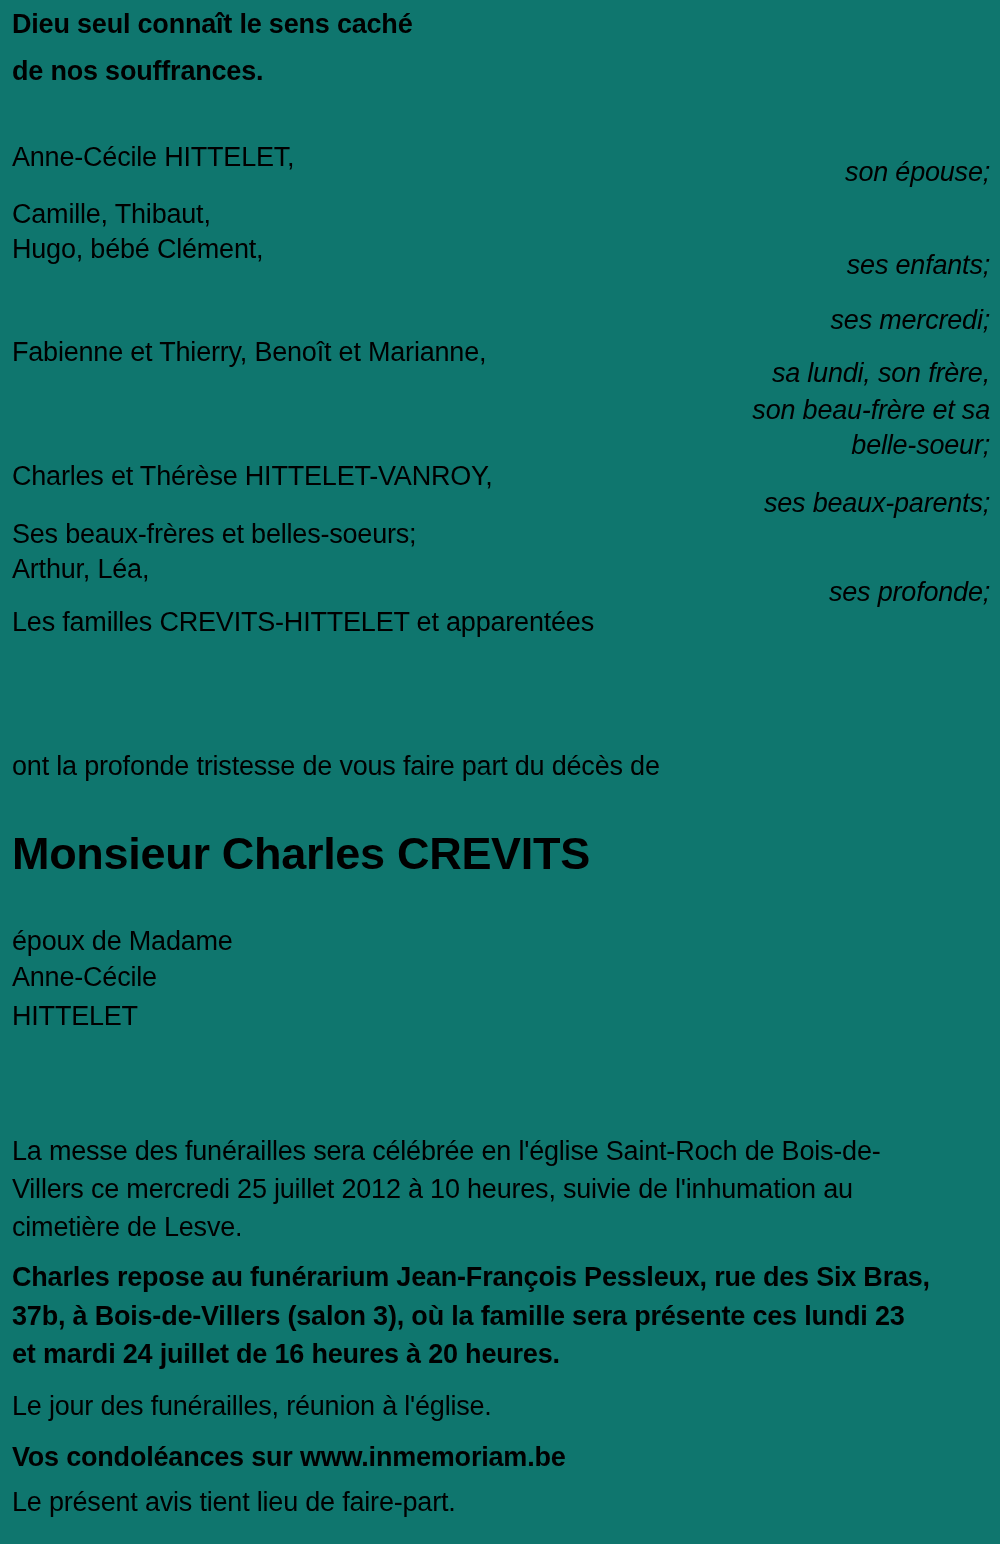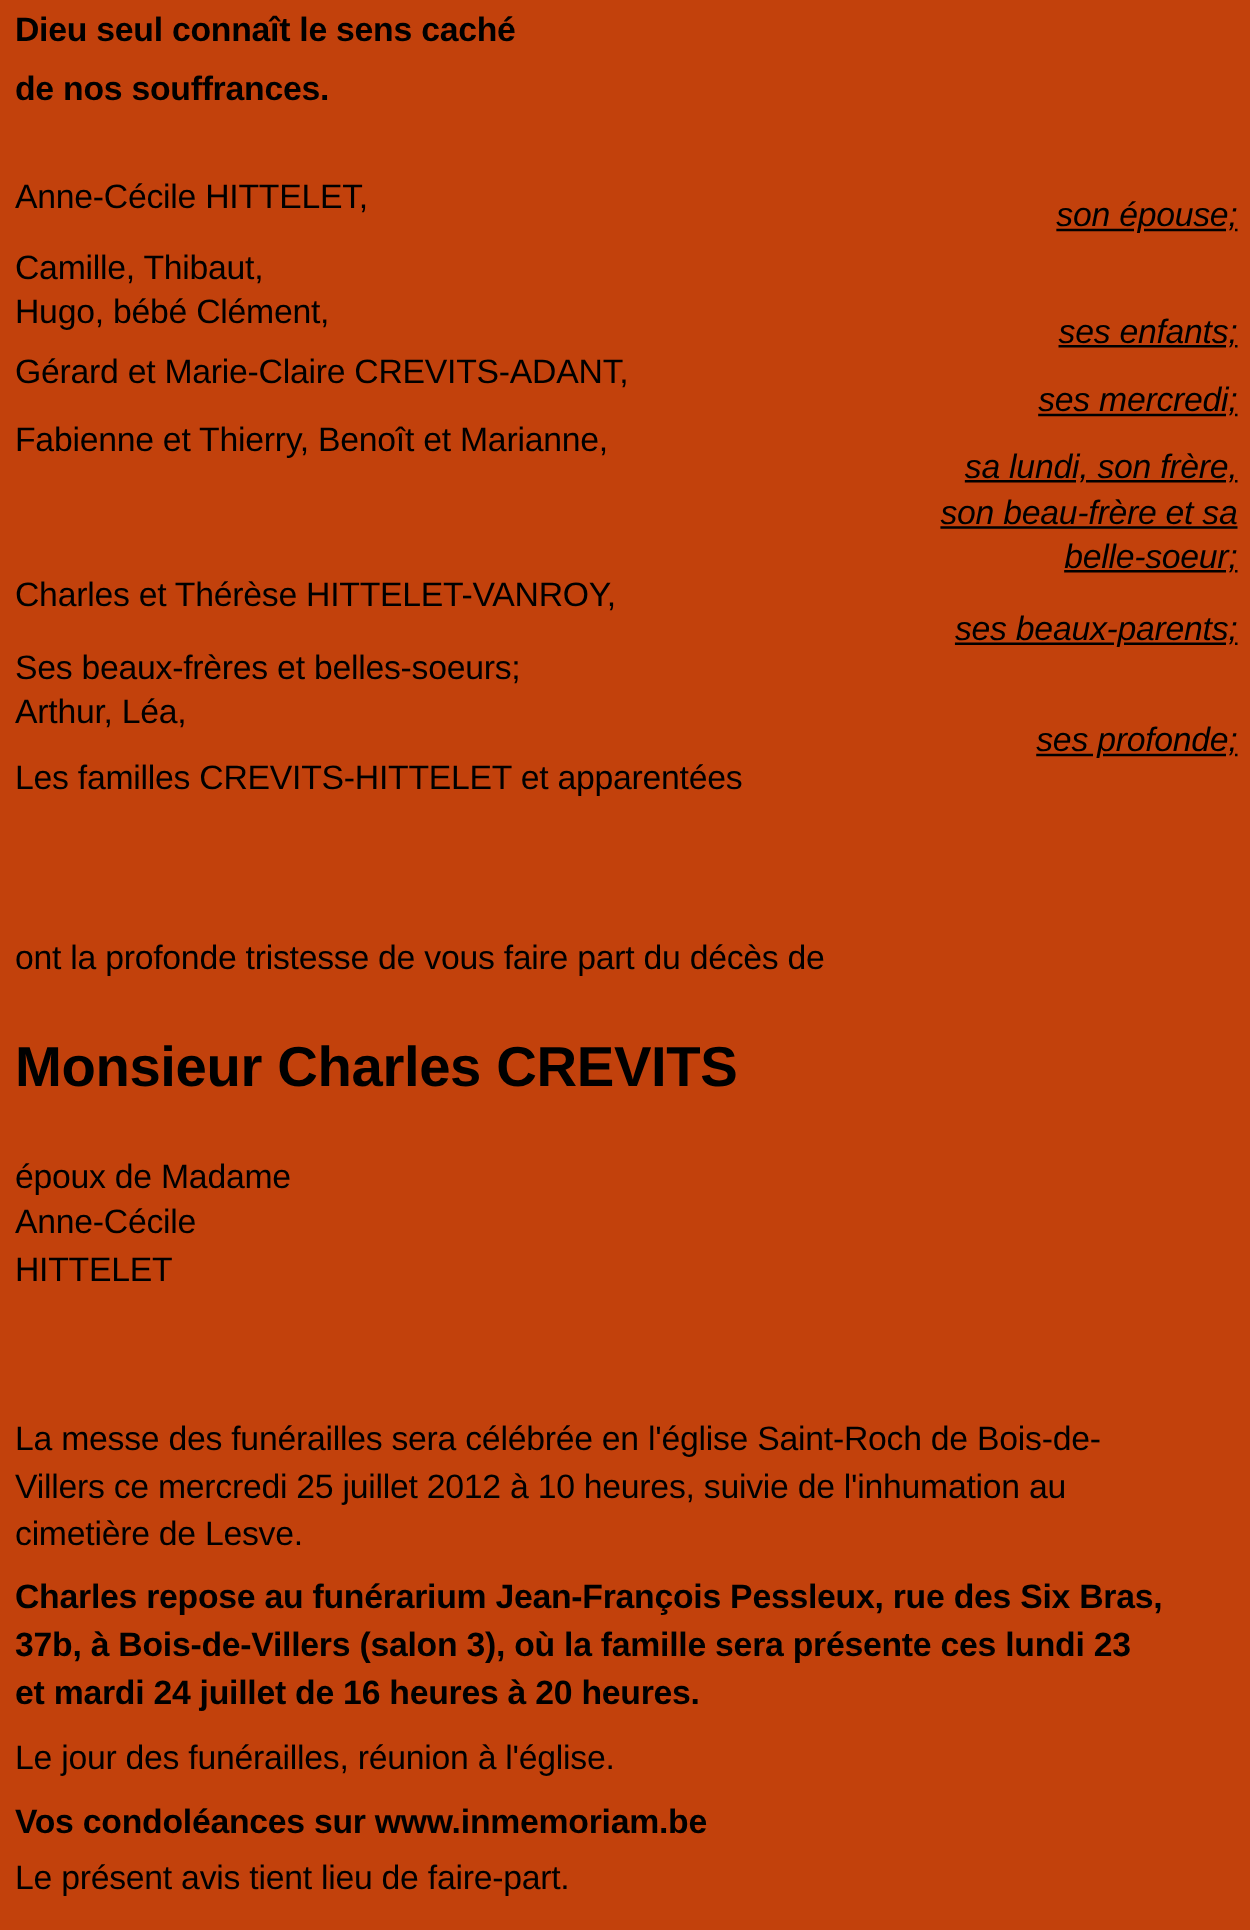--- a/index.html
+++ b/index.html
@@ -4,40 +4,39 @@
 <style>
   html, body {
     margin: 0;
     padding: 0;
     background: #ffffff;
   }
   #page {
     position: relative;
     width: 1000px;
     height: 1544px;
-    background: #c2410c;
+    background: #0f766e;
     color: #000000;
     font-family: "Liberation Sans", sans-serif;
     font-size: 27px;
     overflow: hidden;
   }
   .ln {
     position: absolute;
     left: 12px;
     white-space: nowrap;
     line-height: 1.25;
     letter-spacing: -0.2px;
   }
   .b { font-weight: bold; }
   .r {
     left: auto;
     right: 10px;
     text-align: left;
     font-style: italic;
-    text-decoration: underline;
   }
   .title {
     font-size: 45px;
     font-weight: bold;
     letter-spacing: -0.3px;
   }
 </style>
 </head>
 <body>
 
@@ -46,21 +45,20 @@
   <div class="ln b" style="top:8px">Dieu seul connaît le sens caché</div>
   <div class="ln b" style="top:55px">de nos souffrances.</div>
 
   <div class="ln" style="top:141px">Anne-Cécile HITTELET,</div>
   <div class="ln r" style="top:156px">son épouse;</div>
 
   <div class="ln" style="top:233px">Hugo, bébé Clément,</div>
   <div class="ln" style="top:198px">Camille, Thibaut,</div>
   <div class="ln r" style="top:249px">ses enfants;</div>
 
-  <div class="ln" style="top:281px">Gérard et Marie-Claire CREVITS-ADANT,</div>
   <div class="ln r" style="top:304px">ses mercredi;</div>
 
   <div class="ln" style="top:336px">Fabienne et Thierry, Benoît et Marianne,</div>
   <div class="ln r" style="top:357px">sa lundi, son frère,</div>
   <div class="ln r" style="top:394px">son beau-frère et sa</div>
   <div class="ln r" style="top:429px">belle-soeur;</div>
 
   <div class="ln" style="top:460px">Charles et Thérèse HITTELET-VANROY,</div>
   <div class="ln r" style="top:487px">ses beaux-parents;</div>
 

